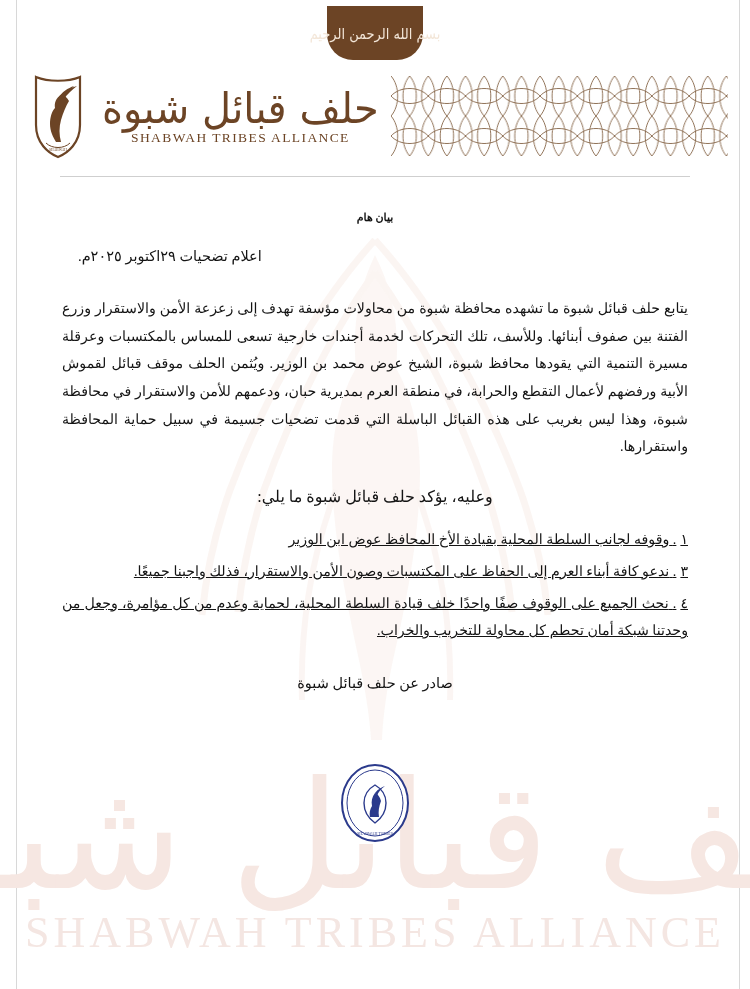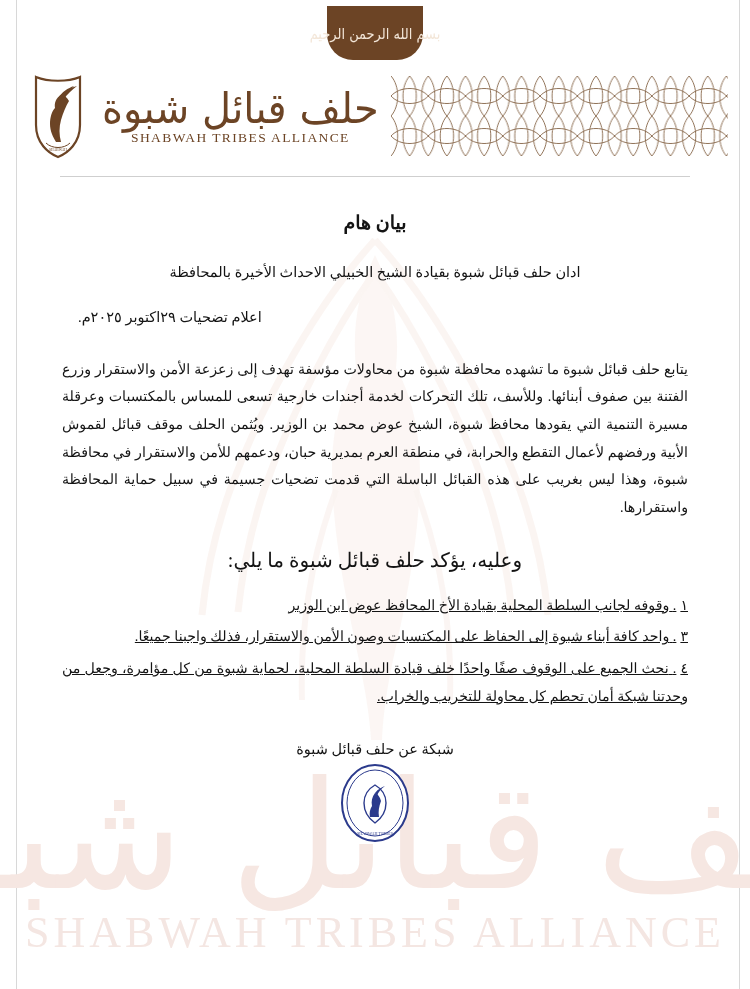--- a/index.html
+++ b/index.html
@@ -127,21 +127,21 @@
 
   
   .content {
     position: relative;
     z-index: 2;
     padding: 0 62px;
     color: #141414;
   }
   .doc-title {
     text-align: center;
-    font-size: 19px;
+    font-size: 11px;
     font-weight: bold;
     margin: 34px 0 0 0;
     letter-spacing: .5px;
   }
   .lede {
     text-align: center;
     font-size: 14.5px;
     margin: 26px 0 0 0;
     line-height: 1.7;
   }
@@ -156,21 +156,21 @@
     text-align-last: center;
     font-size: 14.2px;
     line-height: 1.95;
     margin: 30px 0 8px 0;
   }
   .para.j {
     text-align-last: right;
   }
   .lead-in {
     text-align: center;
-    font-size: 20px;
+    font-size: 16px;
     margin: 26px 0 0 0;
   }
   ol.points {
     list-style: none;
     margin: 20px 0 0 0;
     padding: 0;
     font-size: 14.2px;
     line-height: 1.95;
   }
   ol.points li {
@@ -316,45 +316,44 @@
 
     </div>
 
     <div class="header-rule"></div>
   </header>
 
   <main class="content">
 
     <h1 class="doc-title">بيان هام</h1>
 
-    <p class="lede">ادان حلف قبائل شبوة بقيادة الشيخ الخبيلي الاحداث الأخيرة بالمحافظة</p>
 
     <p class="dateline">اعلام تضحيات ٢٩اكتوبر ٢٠٢٥م.</p>
 
     <p class="para j">يتابع حلف قبائل شبوة ما تشهده محافظة شبوة من محاولات مؤسفة تهدف إلى زعزعة الأمن والاستقرار وزرع الفتنة بين صفوف أبنائها. وللأسف، تلك التحركات لخدمة أجندات خارجية تسعى للمساس بالمكتسبات وعرقلة مسيرة التنمية التي يقودها محافظ شبوة، الشيخ عوض محمد بن الوزير. ويُثمن الحلف موقف قبائل لقموش الأبية ورفضهم لأعمال التقطع والحرابة، في منطقة العرم بمديرية حبان، ودعمهم للأمن والاستقرار في محافظة شبوة، وهذا ليس بغريب على هذه القبائل الباسلة التي قدمت تضحيات جسيمة في سبيل حماية المحافظة واستقرارها.</p>
 
     <p class="lead-in">وعليه، يؤكد حلف قبائل شبوة ما يلي:</p>
 
     <ol class="points">
       <li>
         <span class="num">١</span><span class="sep">.</span>
         <span>وقوفه لجانب السلطة المحلية بقيادة الأخ المحافظ عوض ابن الوزير</span>
       </li>
       <li>
         <span class="num">٣</span><span class="sep">.</span>
-        <span>واحد كافة أبناء شبوة إلى الحفاظ على المكتسبات وصون الأمن والاستقرار، فذلك واجبنا جميعًا.</span>
+        <span>ندعو كافة أبناء العرم إلى الحفاظ على المكتسبات وصون الأمن والاستقرار، فذلك واجبنا جميعًا.</span>
       </li>
       <li>
         <span class="num">٤</span><span class="sep">.</span>
-        <span>نحث الجميع على الوقوف صفًا واحدًا خلف قيادة السلطة المحلية، لحماية شبوة من كل مؤامرة، وجعل من وحدتنا شبكة أمان تحطم كل محاولة للتخريب والخراب.</span>
+        <span>نحث الجميع على الوقوف صفًا واحدًا خلف قيادة السلطة المحلية، لحماية وعدم من كل مؤامرة، وجعل من وحدتنا شبكة أمان تحطم كل محاولة للتخريب والخراب.</span>
       </li>
     </ol>
 
     <div class="sign">
-      <div class="line1">شبكة عن حلف قبائل شبوة</div>
+      <div class="line1">صادر عن حلف قبائل شبوة</div>
     </div>
 
   </main>
 
   <footer class="footer">
     <div class="footer-bg">
       <div class="footer-ar">حلف قبائل شبوة</div>
       <div class="footer-en">SHABWAH TRIBES ALLIANCE</div>
     </div>
 

